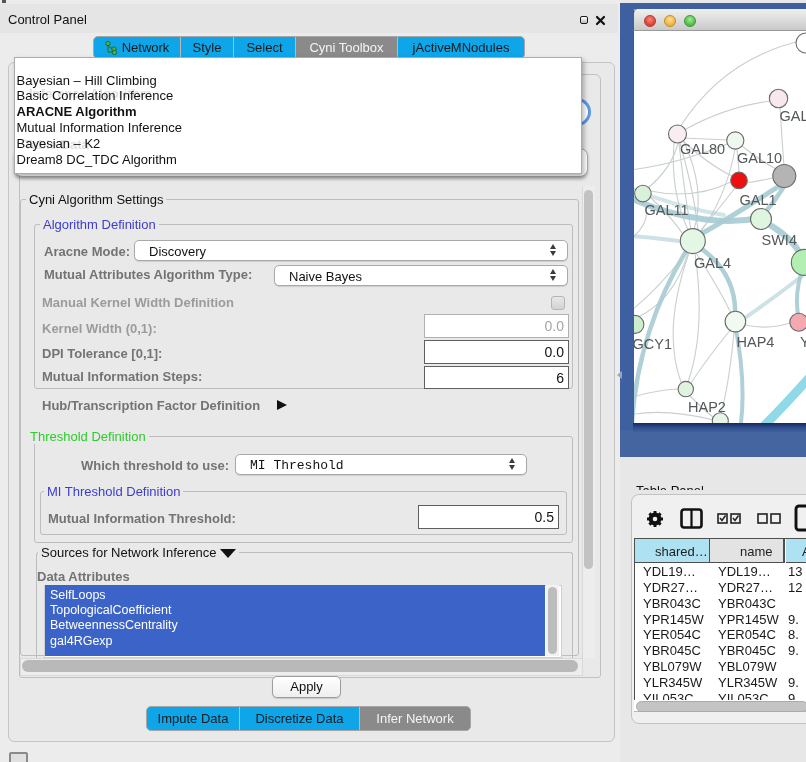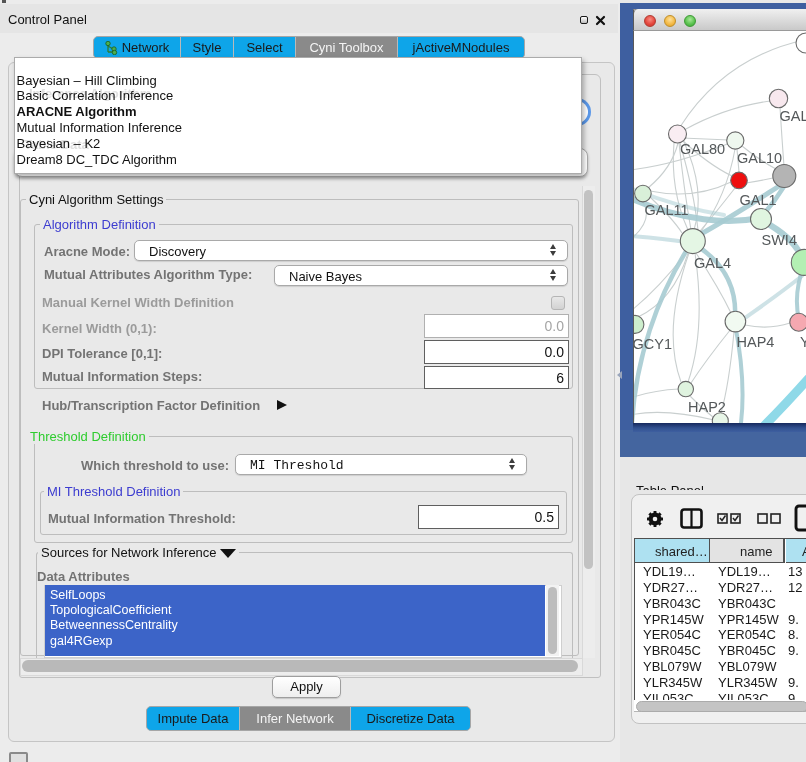--- a/index.html
+++ b/index.html
@@ -143,22 +143,22 @@
 
 <div class="sb-track" style="left:582px;top:186px;width:12px;height:472px;border:none;border-left:1px solid #d9d9d9;background:#ededed;"></div>
 <div class="sb-thumb" style="left:584px;top:190px;width:9px;height:379px;background:#c2c2c2;"></div>
 <div class="sb-track" style="left:20px;top:658px;width:561px;height:16px;background:#ededed;border:1px solid #d9d9d9;"></div>
 <div class="sb-thumb" style="left:22px;top:660px;width:556px;height:12px;background:#b9b9b9;"></div>
 
 <div class="abs" style="left:272px;top:676px;width:67px;height:20px;background:linear-gradient(#ffffff,#eeeeee);border:1px solid #9e9e9e;border-radius:5px;text-align:center;font-size:13px;color:#111;line-height:19px;box-shadow:0 1px 1px rgba(0,0,0,0.15);">Apply</div>
 
 <div class="seg" style="left:146px;top:706px;width:323px;height:23px;">
   <div class="s" style="width:92px;">Impute Data</div>
+  <div class="s" style="width:119px;">Discretize Data</div>
   <div class="s sel" style="width:110px;">Infer Network</div>
-  <div class="s" style="width:119px;">Discretize Data</div>
 </div>
 
 <div class="abs" style="left:9px;top:752px;width:15px;height:12px;border:2px solid #8a8a8a;border-radius:2px;background:#e0e0e0;"></div>
 
 <div class="abs" style="left:14px;top:57px;width:566px;height:115px;background:#fff;border:1px solid #ababab;box-shadow:2px 3px 5px rgba(0,0,0,0.3);z-index:50;">
   <div style="position:absolute;left:14px;top:28px;font-size:13px;font-weight:bold;color:#e0e0e0;white-space:nowrap;">Inference Algorithm</div>
   <div style="position:absolute;left:9px;top:79px;font-size:13px;font-weight:bold;color:#e0e0e0;white-space:nowrap;">Table Data</div>
   <div style="position:absolute;left:1.5px;top:14.5px;font-size:13px;color:#111;line-height:15.9px;white-space:nowrap;">Bayesian – Hill Climbing<br>Basic Correlation Inference<br><span class="b">ARACNE Algorithm</span><br>Mutual Information Inference<br>Bayesian – K2<br>Dream8 DC_TDC Algorithm</div>
 </div>
 

